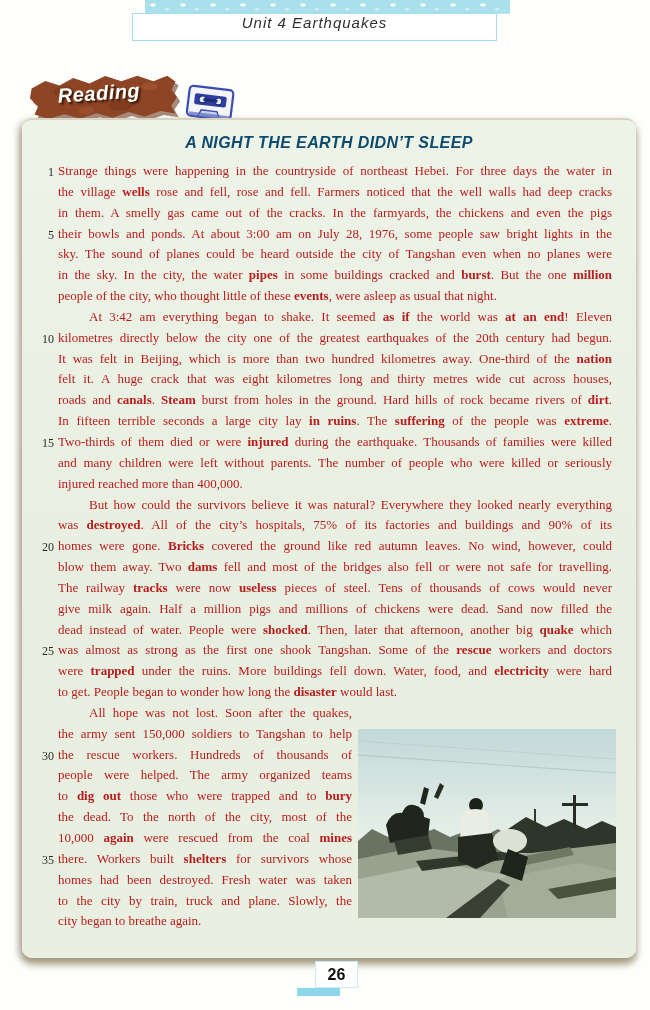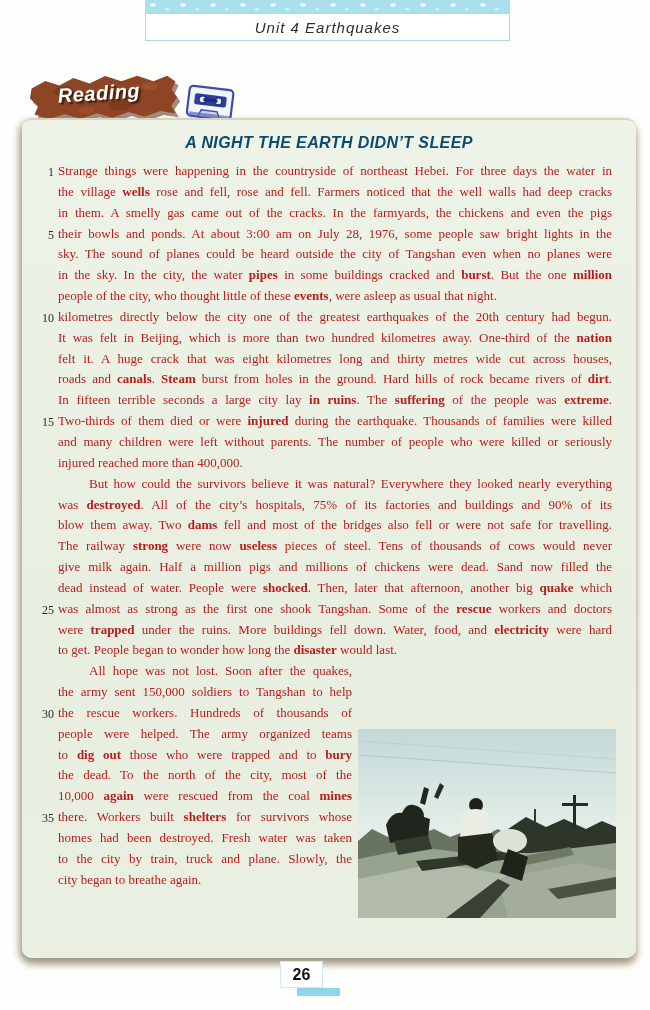--- a/index.html
+++ b/index.html
@@ -12,23 +12,23 @@
   .droplet-band {
     position:absolute; left:145px; top:0; width:365px; height:13px;
     background-color:#a9e0ec;
     background-image:
       radial-gradient(ellipse 5px 3px at 8px 5px, rgba(255,255,255,.95) 0 40%, rgba(255,255,255,0) 70%),
       radial-gradient(ellipse 4px 2.5px at 22px 9px, rgba(215,240,246,.9) 0 40%, rgba(255,255,255,0) 70%);
     background-size:30px 13px;
     border-bottom:1px solid #bfe6ef;
   }
   .unit-box {
-    position:absolute; left:145px; top:13px; width:365px; height:28px;
+    position:absolute; left:132px; top:13px; width:365px; height:28px;
     background:#ffffff; border:1px solid #a5dcec; box-sizing:border-box;
-    display:flex; align-items:center; justify-content:center;
+    display:flex; align-items:flex-start; justify-content:center;
     font-family:"Liberation Sans", sans-serif; font-style:italic;
     font-size:15px; color:#2f2f2f; letter-spacing:1px;
   }
 
   
   .ribbon-wrap { position:absolute; left:24px; top:72px; width:158px; height:54px; }
   .ribbon-wrap svg { display:block; }
   .ribbon-label {
     position:absolute; left:0; top:10px; width:150px; text-align:center;
     transform:rotate(-4deg);
@@ -68,21 +68,21 @@
   .line.end .ltext { text-align-last:left; }
   .ltext.ind { text-indent:31px; }
   .ltext b { font-weight:bold; }
 
   
   .photo { position:absolute; left:358px; top:729px; width:258px; height:189px; }
   .photo svg { display:block; }
 
   
   .pagenum-box {
-    position:absolute; left:280px; top:961px; width:43px; height:27px;
+    position:absolute; left:315px; top:961px; width:43px; height:27px;
     background:#ffffff; border:1px solid #cdeaf2; box-sizing:border-box;
     display:flex; align-items:center; justify-content:center;
     font-family:"Liberation Sans", sans-serif; font-weight:bold; font-size:16px; color:#111111;
   }
   .pagenum-bar { position:absolute; left:297px; top:988px; width:43px; height:8px; background:#8cd8ea; }
 </style>
 </head>
 <body>
 
 <div class="page">
@@ -139,20 +139,23 @@
       <div class="line">
         <span class="ltext"><span>sky. The sound of planes could be heard outside the city of Tangshan even when no planes were</span></span>
       </div>
       <div class="line">
         <span class="ltext"><span>in the sky. In the city, the water </span><b>pipes</b><span> in some buildings cracked and </span><b>burst</b><span>. But the one </span><b>million</b></span>
       </div>
       <div class="line end">
         <span class="ltext"><span>people of the city, who thought little of these </span><b>events</b><span>, were asleep as usual that night.</span></span>
       </div>
       <div class="line">
+        <span class="ltext ind"><span>At 3:42 am everything began to shake. It seemed </span><b>as if</b><span> the world was </span><b>at an end</b><span>! Eleven</span></span>
+      </div>
+      <div class="line">
         <span class="lnum">10</span>
         <span class="ltext"><span>kilometres directly below the city one of the greatest earthquakes of the 20th century had begun.</span></span>
       </div>
       <div class="line">
         <span class="ltext"><span>It was felt in Beijing, which is more than two hundred kilometres away. One-third of the </span><b>nation</b></span>
       </div>
       <div class="line">
         <span class="ltext"><span>felt it. A huge crack that was eight kilometres long and thirty metres wide cut across houses,</span></span>
       </div>
       <div class="line">
@@ -171,24 +174,28 @@
       <div class="line end">
         <span class="ltext"><span>injured reached more than 400,000.</span></span>
       </div>
       <div class="line">
         <span class="ltext ind"><span>But how could the survivors believe it was natural? Everywhere they looked nearly everything</span></span>
       </div>
       <div class="line">
         <span class="ltext"><span>was </span><b>destroyed</b><span>. All of the city’s hospitals, 75% of its factories and buildings and 90% of its</span></span>
       </div>
       <div class="line">
+        <span class="lnum">20</span>
+        <span class="ltext"><span>homes were gone. </span><b>Bricks</b><span> covered the ground like red autumn leaves. No wind, however, could</span></span>
+      </div>
+      <div class="line">
         <span class="ltext"><span>blow them away. Two </span><b>dams</b><span> fell and most of the bridges also fell or were not safe for travelling.</span></span>
       </div>
       <div class="line">
-        <span class="ltext"><span>The railway </span><b>strong</b><span> were now </span><b>useless</b><span> pieces of steel. Tens of thousands of cows would never</span></span>
+        <span class="ltext"><span>The railway </span><b>tracks</b><span> were now </span><b>useless</b><span> pieces of steel. Tens of thousands of cows would never</span></span>
       </div>
       <div class="line">
         <span class="ltext"><span>give milk again. Half a million pigs and millions of chickens were dead. Sand now filled the</span></span>
       </div>
       <div class="line">
         <span class="ltext"><span>dead instead of water. People were </span><b>shocked</b><span>. Then, later that afternoon, another big </span><b>quake</b><span> which</span></span>
       </div>
       <div class="line">
         <span class="lnum">25</span>
         <span class="ltext"><span>was almost as strong as the first one shook Tangshan. Some of the </span><b>rescue</b><span> workers and doctors</span></span>

